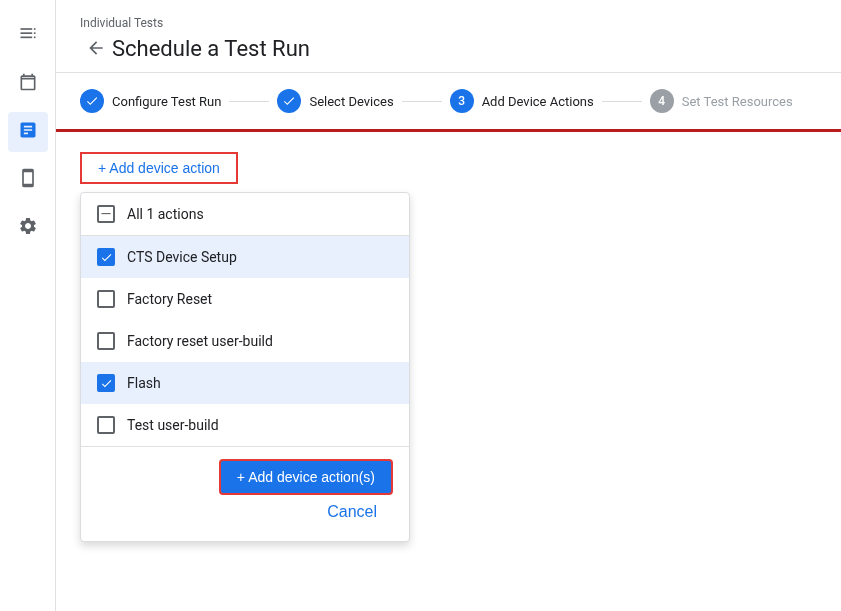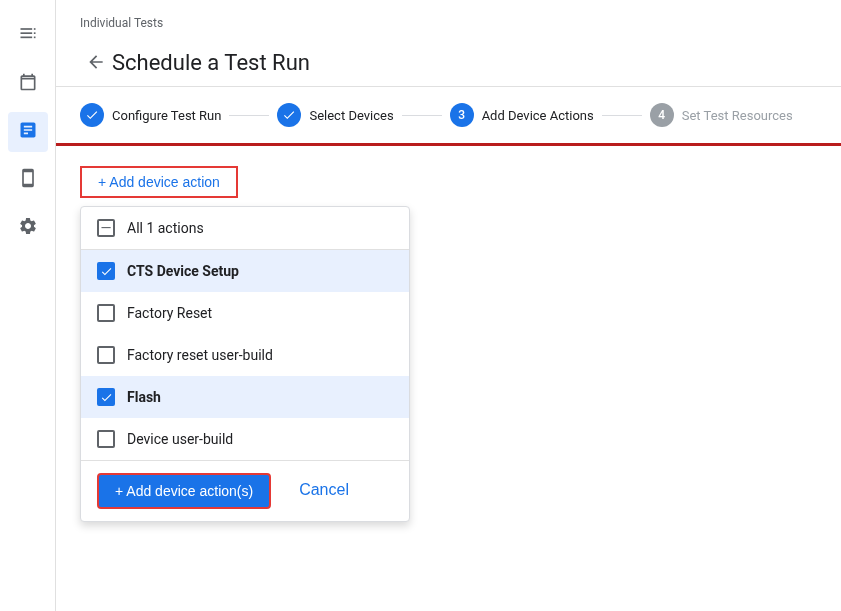--- a/index.html
+++ b/index.html
@@ -40,21 +40,21 @@
     }
 
     
     .header {
       padding: 16px 24px 8px 24px;
       border-bottom: 1px solid #e0e0e0;
     }
     .breadcrumb {
       font-size: 12px;
       color: #5f6368;
-      margin-bottom: 16px;
+      margin-bottom: 2px;
     }
     .page-title-row {
       display: flex;
       align-items: center;
     }
     .back-btn {
       width: 32px;
       height: 32px;
       display: flex;
       align-items: center;
@@ -147,21 +147,21 @@
 
     .dropdown-item {
       display: flex;
       align-items: center;
       gap: 12px;
       padding: 12px 16px;
       cursor: pointer;
       font-size: 14px;
       color: #202124;
     }
-    .dropdown-item.checked { background: #e8f0fe; font-weight: bold; }
+    .dropdown-item.checked { background: #e8f0fe; }
 
     .checkbox {
       width: 18px;
       height: 18px;
       border: 2px solid #5f6368;
       border-radius: 2px;
       display: flex;
       align-items: center;
       justify-content: center;
       flex-shrink: 0;
@@ -175,23 +175,23 @@
       max-height: 280px;
       overflow-y: auto;
       border-bottom: 1px solid #e0e0e0;
     }
     .dropdown-list::-webkit-scrollbar { width: 6px; }
     .dropdown-list::-webkit-scrollbar-thumb { background: #dadce0; border-radius: 3px; }
 
     
     .dropdown-footer {
       display: flex;
-      align-items: flex-start;
-      gap: 12px;
+      align-items: flex-end;
       padding: 12px 16px;
+      flex-direction: column;
     }
     .add-actions-btn {
       padding: 8px 16px;
       background: #1a73e8;
       color: #fff;
       border: 2px solid #e53935;
       border-radius: 4px;
       font-size: 14px;
       font-weight: 500;
       cursor: pointer;
@@ -353,21 +353,21 @@
             <div class="checkbox checked">
               <svg width="13" height="13" viewBox="0 0 24 24" fill="white">
                   <path d="M9 16.17L4.83 12l-1.42 1.41L9 19 21 7l-1.41-1.41L9 16.17z"></path>
                 </svg>
             </div>
             <span>Flash</span>
           </div>
 
           <div class="dropdown-item">
             <div class="checkbox"></div>
-            <span>Device user-build</span>
+            <span>Test user-build</span>
           </div>
         </div>
 
         <div class="dropdown-footer">
           <button class="add-actions-btn">
             <span>+ Add device action(s)</span>
           </button>
           <button class="cancel-btn">
             <span>Cancel</span>
           </button>

